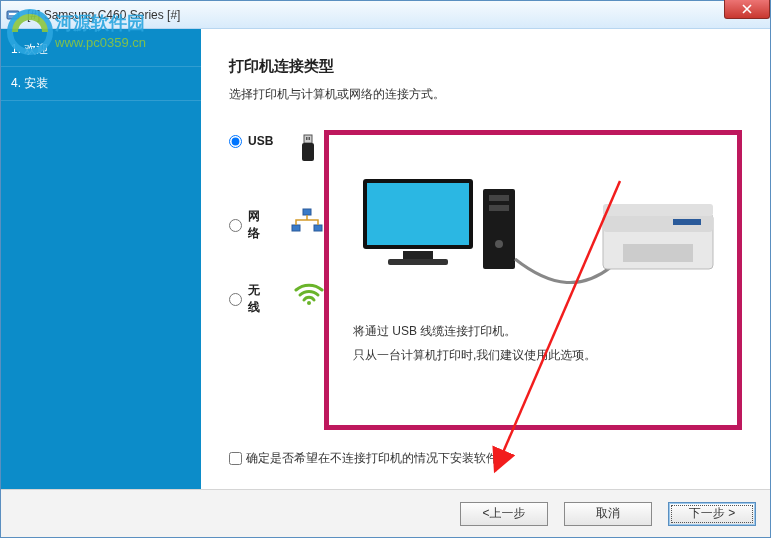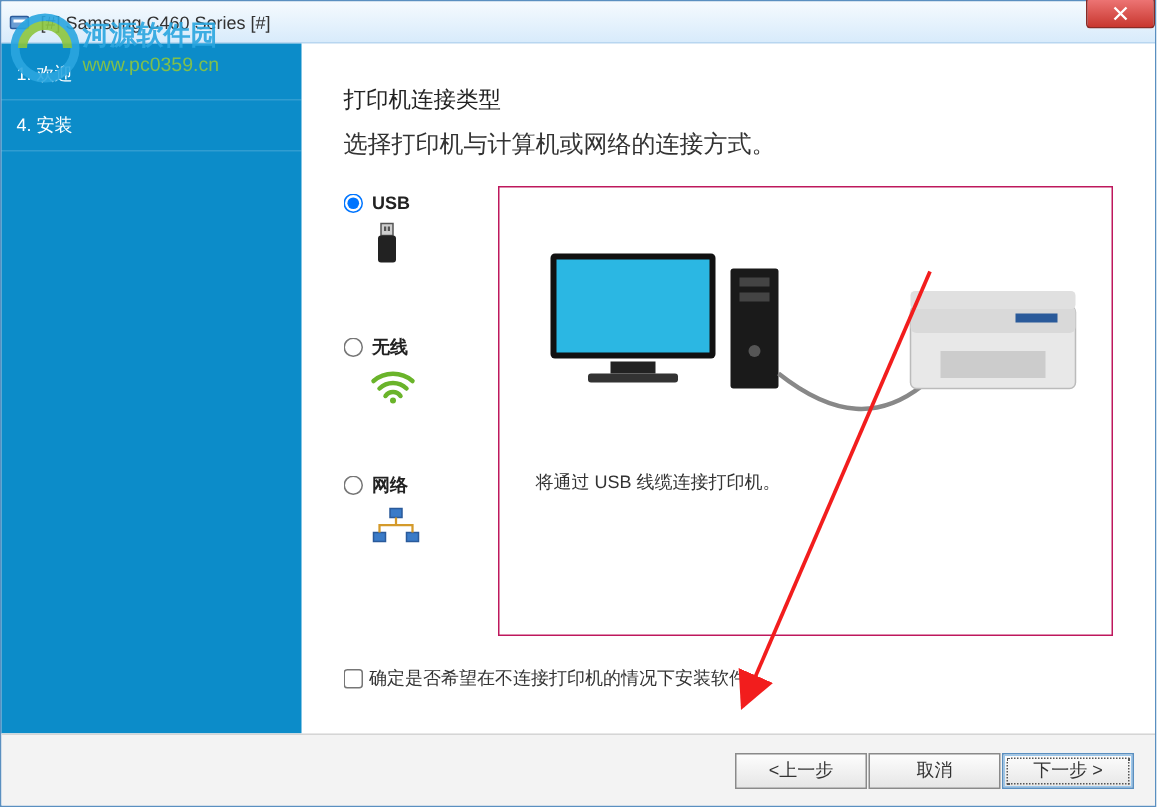--- a/index.html
+++ b/index.html
@@ -7,34 +7,34 @@
 .window{width:771px;height:538px;border:1px solid #5a8fc0;background:#fff;position:relative}
 .titlebar{height:28px;background:linear-gradient(#f5fafe,#d8ebfb);border-bottom:1px solid #b8d6f0;display:flex;align-items:center;padding:0 4px;position:relative}
 .titlebar-icon{width:16px;height:16px;margin-right:6px}
 .title-text{font-size:12px;color:#333}
 .close-btn{position:absolute;right:0;top:-2px;width:46px;height:20px;background:linear-gradient(#e77,#c8372f);border:1px solid #8a2a25;border-top:none;border-radius:0 0 3px 3px;display:flex;align-items:center;justify-content:center;color:#fff;font-size:10px;cursor:pointer}
 .body{display:flex;height:calc(100% - 28px - 48px);position:relative}
 .watermark{position:absolute;top:6px;left:6px;z-index:5;pointer-events:none;opacity:.9}
 .sidebar{width:200px;background:#0c8cc9;padding-top:4px}
 .sidebar-item{color:#fff;font-size:12px;padding:8px 10px;border-bottom:1px solid rgba(255,255,255,.15);cursor:pointer}
 .content{flex:1;padding:28px 28px 10px 28px;overflow:auto}
-h2.page-title{font-size:15px;font-weight:normal;color:#222;margin-bottom:10px}
-p.page-sub{font-size:16px;color:#333;margin-bottom:17px}
+h2.page-title{font-size:15px;font-weight:bold;color:#222;margin-bottom:10px}
+p.page-sub{font-size:12px;color:#333;margin-bottom:27px}
 .options{display:flex}
 .opt-col{width:120px;display:flex;flex-direction:column;gap:40px;padding-top:4px}
-.opt{display:flex;flex-direction:column;align-items:flex-start;gap:6px}
+.opt{display:flex;flex-direction:row;align-items:flex-start;gap:6px}
 .opt-row{display:flex;align-items:center;gap:6px}
 .opt-row input[type=radio]{width:13px;height:13px}
 .opt-label{font-size:12px;font-weight:bold;color:#222}
 .opt-icon{margin-left:18px}
-.detail-box{flex:1;border:1px solid #be185d;padding:14px;min-height:300px}
+.detail-box{flex:1;border:5px solid #be185d;padding:14px;min-height:300px}
 .illus{height:150px;display:flex;align-items:flex-end;justify-content:center;gap:8px;margin-bottom:20px}
 .desc{font-size:12px;color:#333;line-height:2;margin-left:10px}
 .check-row{margin-top:20px;display:flex;align-items:center;gap:4px;font-size:12px;color:#333}
-.footer{position:absolute;left:0;right:0;bottom:0;height:48px;border-top:1px solid #d5d5d5;background:#f3f3f3;display:flex;align-items:center;justify-content:flex-end;gap:1px;padding:0 14px}
+.footer{position:absolute;left:0;right:0;bottom:0;height:48px;border-top:1px solid #d5d5d5;background:#f3f3f3;display:flex;align-items:center;justify-content:flex-end;gap:16px;padding:0 14px}
 .btn{min-width:88px;height:24px;background:linear-gradient(#fdfdfd,#e6e6e6);border:1px solid #8a8a8a;font-size:12px;color:#333;cursor:pointer}
 .btn.focus{outline:1px dotted #555;outline-offset:-4px;border-color:#5a8fc0;box-shadow:0 0 0 1px #9cc8ec inset}
 .arrow-line{position:absolute;width:300px;height:320px;right:60px;top:170px;pointer-events:none}
 </style>
 </head>
 <body>
 
 <div class="window">
 
   <div class="titlebar">
@@ -82,43 +82,43 @@
                   <rect x="5" y="9" width="12" height="18" rx="2" fill="#222"></rect>
                   <rect x="9" y="3" width="1.5" height="3" fill="#555"></rect>
                   <rect x="11.5" y="3" width="1.5" height="3" fill="#555"></rect>
                 </svg>
             </span>
           </div>
 
           <div class="opt">
             <label class="opt-row">
               <input type="radio" name="conn" style="">
+              <span class="opt-label">网络</span>
+            </label>
+            <span class="opt-icon">
+              <svg width="34" height="26" viewBox="0 0 34 26">
+                  <rect x="13" y="1" width="8" height="6" fill="#3a7bc8" stroke="#2a5a9a"></rect>
+                  <rect x="2" y="17" width="8" height="6" fill="#3a7bc8" stroke="#2a5a9a"></rect>
+                  <rect x="24" y="17" width="8" height="6" fill="#3a7bc8" stroke="#2a5a9a"></rect>
+                  <path d="M17 7 v5 M6 17 v-5 h22 v5 M17 12 h0" stroke="#d49a2a" stroke-width="1.5" fill="none"></path>
+                </svg>
+            </span>
+          </div>
+
+          <div class="opt">
+            <label class="opt-row">
+              <input type="radio" name="conn" style="">
               <span class="opt-label">无线</span>
             </label>
             <span class="opt-icon">
               <svg width="30" height="24" viewBox="0 0 30 24">
                   <path d="M2 8 a20 20 0 0 1 26 0" fill="none" stroke="#6ab42a" stroke-width="3" stroke-linecap="round"></path>
                   <path d="M6 13 a13 13 0 0 1 18 0" fill="none" stroke="#6ab42a" stroke-width="3" stroke-linecap="round"></path>
                   <path d="M10 18 a6 6 0 0 1 10 0" fill="none" stroke="#6ab42a" stroke-width="3" stroke-linecap="round"></path>
                   <circle cx="15" cy="21" r="2" fill="#6ab42a"></circle>
-                </svg>
-            </span>
-          </div>
-
-          <div class="opt">
-            <label class="opt-row">
-              <input type="radio" name="conn" style="">
-              <span class="opt-label">网络</span>
-            </label>
-            <span class="opt-icon">
-              <svg width="34" height="26" viewBox="0 0 34 26">
-                  <rect x="13" y="1" width="8" height="6" fill="#3a7bc8" stroke="#2a5a9a"></rect>
-                  <rect x="2" y="17" width="8" height="6" fill="#3a7bc8" stroke="#2a5a9a"></rect>
-                  <rect x="24" y="17" width="8" height="6" fill="#3a7bc8" stroke="#2a5a9a"></rect>
-                  <path d="M17 7 v5 M6 17 v-5 h22 v5 M17 12 h0" stroke="#d49a2a" stroke-width="1.5" fill="none"></path>
                 </svg>
             </span>
           </div>
 
         </div>
 
         <div class="detail-box">
           <div class="illus">
             <svg width="380" height="140" viewBox="0 0 380 140">
 
@@ -135,20 +135,21 @@
               <path d="M172 100 C 210 130, 240 130, 268 108" stroke="#888" stroke-width="3" fill="none"></path>
 
               <rect x="260" y="55" width="110" height="55" rx="4" fill="#e8e8e8" stroke="#bbb"></rect>
               <rect x="260" y="55" width="110" height="18" rx="4" fill="#d9d9d9"></rect>
               <rect x="260" y="45" width="110" height="12" rx="3" fill="#e0e0e0"></rect>
               <rect x="280" y="85" width="70" height="18" fill="#ccc"></rect>
               <rect x="330" y="60" width="28" height="6" fill="#2a5a9a"></rect>
             </svg>
           </div>
           <p class="desc">将通过 USB 线缆连接打印机。</p>
+          <p class="desc">只从一台计算机打印时,我们建议使用此选项。</p>
         </div>
       </div>
 
       <label class="check-row">
         <input type="checkbox" style="">
         <span>确定是否希望在不连接打印机的情况下安装软件。</span>
       </label>
     </div>
   </div>
 

